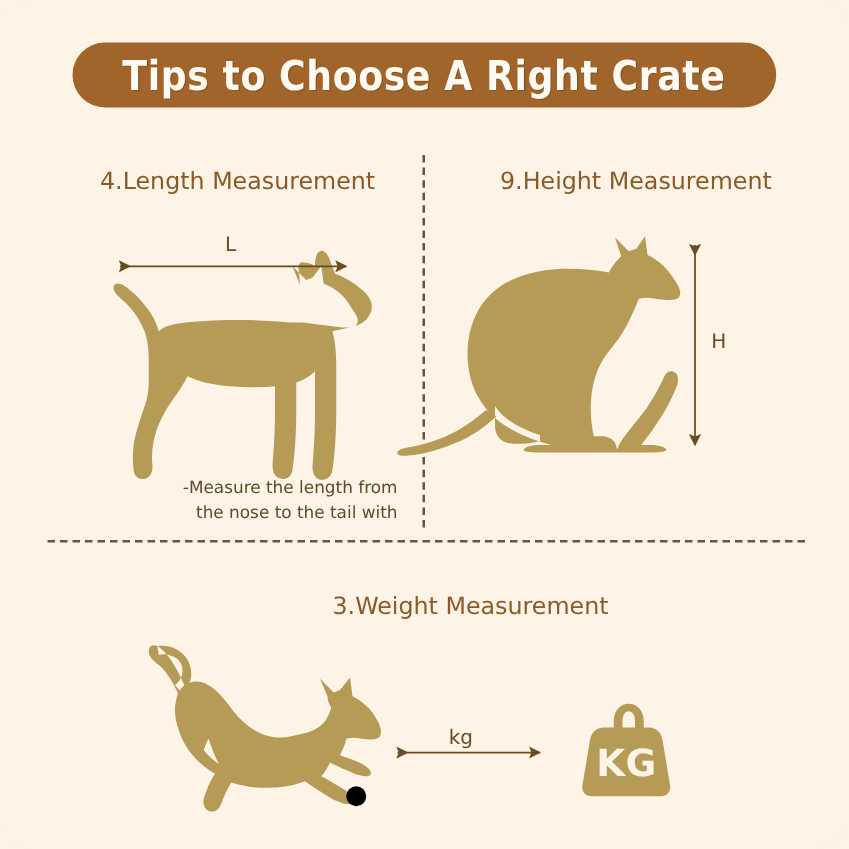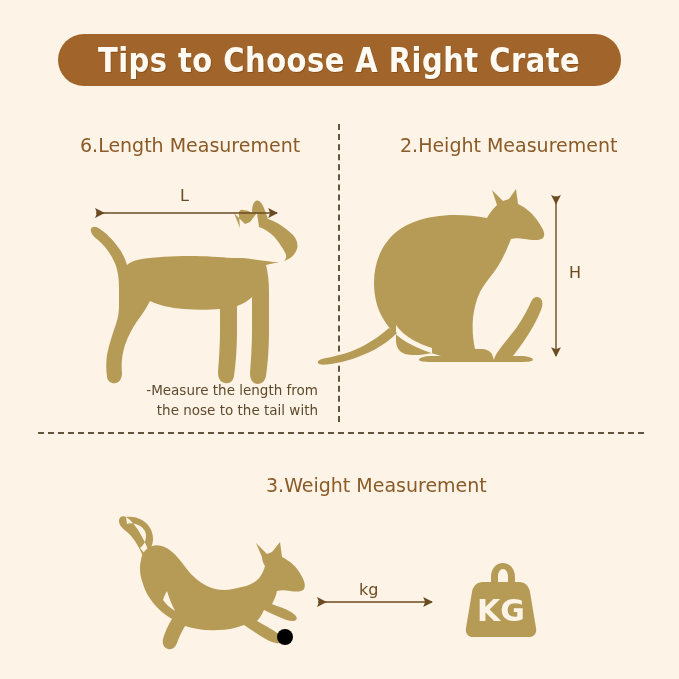--- a/index.html
+++ b/index.html
@@ -125,22 +125,22 @@
 
 <div class="page">
 
   <div class="title-bar">
     <span class="title-text">Tips to Choose A Right Crate</span>
   </div>
 
   <div class="v-divider"></div>
   <div class="h-divider"></div>
 
-  <div class="section-heading" id="heading-length">6.Length Measurement</div>
-  <div class="section-heading" id="heading-height">2.Height Measurement</div>
+  <div class="section-heading" id="heading-length">4.Length Measurement</div>
+  <div class="section-heading" id="heading-height">9.Height Measurement</div>
   <div class="section-heading" id="heading-weight">3.Weight Measurement</div>
 
   <div class="caption" id="caption-length">-Measure the length from
 the nose to the tail with</div>
 
   <div class="dim-label" id="label-L">L</div>
   <div class="dim-label" id="label-H">H</div>
   <div class="dim-label" id="label-kg">kg</div>
 
   <svg class="art" viewBox="0 0 679 679">

